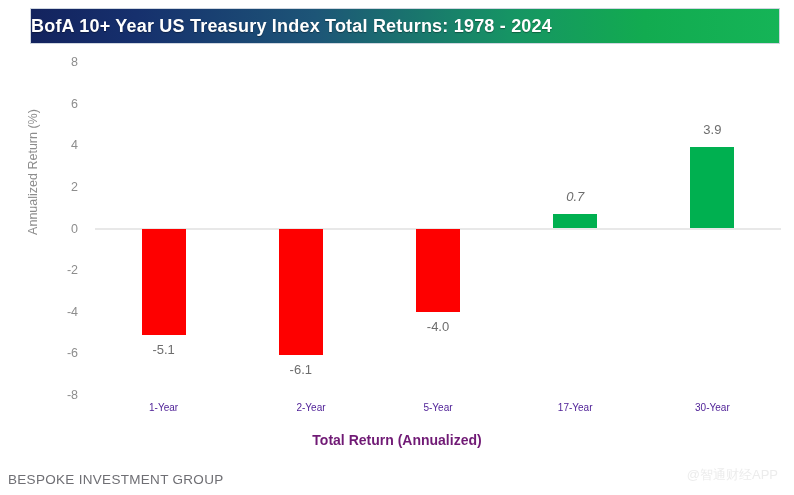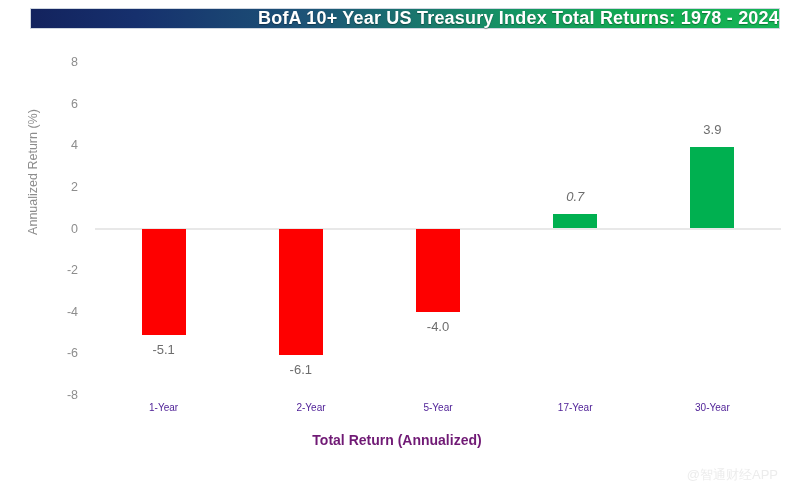--- a/index.html
+++ b/index.html
@@ -22,27 +22,27 @@
     height: 495px;
     background: #ffffff;
   }
 
   
   .title-banner {
     position: absolute;
     left: 30px;
     top: 8px;
     width: 750px;
-    height: 21px;
+    height: 36px;
     background: linear-gradient(to right, #13235e 0%, #16306d 14%, #1d5577 38%, #169464 64%, #12ab50 82%, #15b457 100%);
     border: 1px solid #cfd6e0;
     box-sizing: border-box;
     display: flex;
     align-items: center;
-    justify-content: flex-end;
+    justify-content: flex-start;
   }
   .title-text {
     color: #ffffff;
     font-size: 18px;
     font-weight: bold;
     letter-spacing: 0.2px;
     white-space: nowrap;
     text-shadow: 0 1px 1px rgba(0,0,0,0.35);
   }
 
@@ -179,20 +179,21 @@
     <div class="zero-line" style="top: 165.5px;"></div>
   <div class="bar neg" style="left: 46.6px; top: 166.5px; width: 44px; height: 106.144px; background: rgb(254, 0, 0);"></div>
       <div class="bar neg" style="left: 183.8px; top: 166.5px; width: 44px; height: 126.956px; background: rgb(254, 0, 0);"></div>
       <div class="bar neg" style="left: 321px; top: 166.5px; width: 44px; height: 83.25px; background: rgb(254, 0, 0);"></div>
       <div class="bar pos" style="left: 458.2px; top: 151.931px; width: 44px; height: 14.5687px; background: rgb(0, 176, 80);"></div>
       <div class="bar pos" style="left: 595.4px; top: 85.3312px; width: 44px; height: 81.1688px; background: rgb(0, 176, 80);"></div>
     </div>
 
   <div class="x-axis-title">Total Return (Annualized)</div>
 
+  <div class="source-note">BESPOKE INVESTMENT GROUP</div>
   <div class="watermark">@智通财经APP</div>
 
 <div class="data-label" style="left: 163.6px; top: 341.644px;">-5.1</div>
     <div class="xtick" style="left: 163.6px;">1-Year</div>
     <div class="data-label" style="left: 300.8px; top: 362.456px;">-6.1</div>
     <div class="xtick" style="left: 298px; margin-left: 13px;">2-Year</div>
     <div class="data-label" style="left: 438px; top: 318.75px;">-4.0</div>
     <div class="xtick" style="left: 438px;">5-Year</div>
     <div class="data-label" style="left: 575.2px; top: 188.931px; font-style: italic;">0.7</div>
     <div class="xtick" style="left: 575.2px;">17-Year</div>

